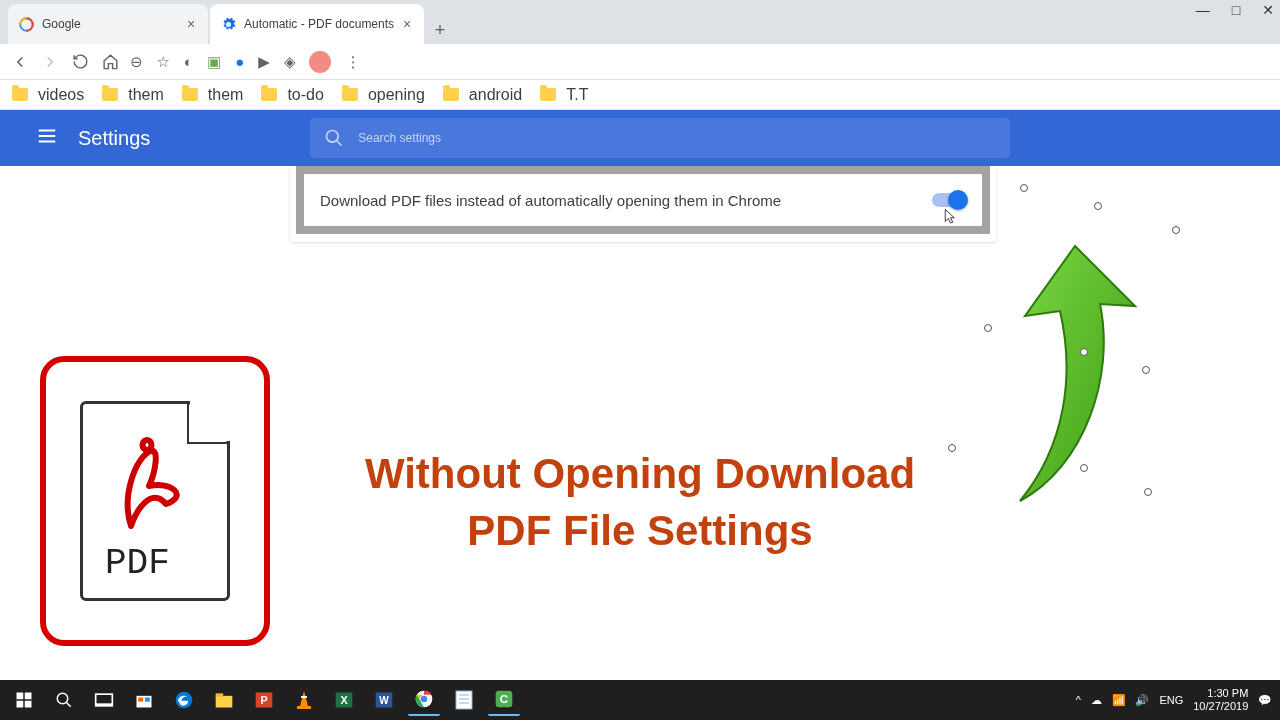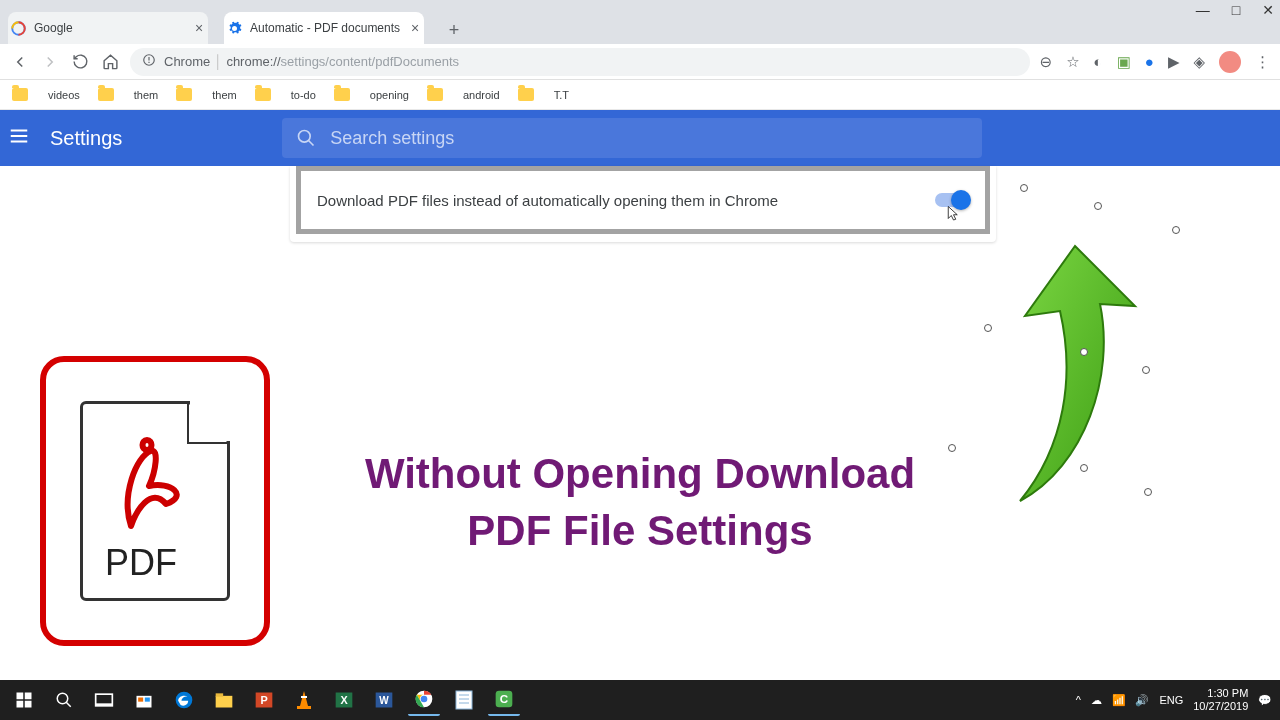--- a/index.html
+++ b/index.html
@@ -1,59 +1,59 @@
 <!DOCTYPE html>
 <html><head>
 <meta charset="utf-8">
 <style>
 *{margin:0;padding:0;box-sizing:border-box;font-family:Segoe UI,Arial,sans-serif}
 body{width:1280px;height:720px;overflow:hidden;background:#fff;position:relative}
 .titlebar{height:8px;background:#dee1e6}
 .tabstrip{height:36px;background:#dee1e6;display:flex;align-items:flex-end;padding-left:8px}
-.tab{height:32px;min-width:200px;max-width:220px;background:#f1f3f4;border-radius:8px 8px 0 0;display:flex;align-items:center;padding:0 2px;font-size:12px;color:#3c4043;margin-right:16px;position:relative;cursor:pointer}
+.tab{height:40px;min-width:200px;max-width:220px;background:#f1f3f4;border-radius:8px 8px 0 0;display:flex;align-items:center;padding:0 10px;font-size:12px;color:#3c4043;margin-right:2px;position:relative;cursor:pointer}
 .tab.active{background:#fff}
 .tab .favicon{width:16px;height:16px;margin-right:8px;flex:none;display:flex;align-items:center;justify-content:center}
 .tab .tlabel{flex:1;overflow:hidden;white-space:nowrap;text-overflow:ellipsis}
 .tab .close{width:14px;height:14px;margin-left:6px;color:#5f6368;font-size:14px;line-height:14px;text-align:center}
 .newtab{width:28px;height:28px;display:flex;align-items:center;justify-content:center;color:#5f6368;font-size:18px;cursor:pointer;border-radius:50%}
 .wincontrols{position:absolute;right:6px;top:2px;display:flex;gap:22px;font-size:14px;color:#333}
 .wincontrols span{cursor:pointer}
 .addrbar{height:36px;background:#fff;border-bottom:1px solid #e0e0e0;display:flex;align-items:center;padding:0 10px;gap:10px}
 .navicon{width:20px;height:20px;color:#5f6368;display:flex;align-items:center;justify-content:center;cursor:pointer}
 .omnibox{flex:1;height:28px;background:#f1f3f4;border-radius:14px;display:flex;align-items:center;padding:0 12px;color:#5f6368;font-size:13px}
 .omnibox .secure{margin-right:8px;color:#5f6368}
 .omnibox .host{color:#5f6368}
 .omnibox .path{color:#9aa0a6}
 .toolicons{display:flex;gap:14px;color:#5f6368;align-items:center}
 .toolicons span{cursor:pointer;font-size:15px}
 .avatar{width:22px;height:22px;border-radius:50%;background:#f28b82;display:inline-block}
 .bookbar{height:30px;background:#fff;border-bottom:1px solid #e8e8e8;display:flex;align-items:center;padding:0 12px;gap:18px}
-.bm{display:flex;align-items:center;gap:20px;font-size:11px;color:#3c4043;cursor:pointer}
+.bm{display:flex;align-items:center;gap:10px;font-size:16px;color:#3c4043;cursor:pointer}
 .bm .fold{width:16px;height:13px;background:#ffd04c;border-radius:2px;position:relative}
 .bm .fold:before{content:'';position:absolute;top:-3px;left:0;width:7px;height:3px;background:#ffd04c;border-radius:2px 2px 0 0}
-.appheader{height:56px;background:#3367d6;display:flex;align-items:center;padding:0 8px;gap:20px;color:#fff}
+.appheader{height:56px;background:#3367d6;display:flex;align-items:center;padding:0 36px;gap:20px;color:#fff}
 .menu-icon{cursor:pointer}
 .apptitle{font-size:20px;font-weight:400;margin-right:140px}
-.searchbox{flex:0 0 700px;height:40px;background:#4a77db;border-radius:4px;display:flex;align-items:center;padding:0 14px;color:#c8d6f5;font-size:18px}
+.searchbox{flex:0 0 700px;height:40px;background:#4a77db;border-radius:4px;display:flex;align-items:center;padding:0 14px;color:#c8d6f5;font-size:12px}
 .searchbox svg{margin-right:14px}
 .content{position:relative;height:calc(720px - 8px - 36px - 36px - 30px - 56px - 40px);background:#fff}
 .panel{position:absolute;left:290px;top:0;width:706px;background:#fff;box-shadow:0 1px 3px rgba(0,0,0,.15);border-radius:0 0 4px 4px}
 .panelhead{height:60px;display:flex;align-items:center;padding:0 20px;gap:18px;font-size:17px;color:#202124}
 .panelhead .back{cursor:pointer;color:#5f6368}
-.settingrow{margin:0 6px 8px;height:68px;display:flex;align-items:center;justify-content:space-between;padding:0 16px;border:5px solid #a3a3a3;font-size:15px;color:#3c4043}
+.settingrow{margin:0 6px 8px;height:68px;display:flex;align-items:center;justify-content:space-between;padding:0 16px;border:8px solid #a3a3a3;font-size:15px;color:#3c4043}
 .toggle{width:34px;height:14px;background:#a7c1f2;border-radius:8px;position:relative;cursor:pointer}
 .toggle:after{content:'';position:absolute;right:-2px;top:-3px;width:20px;height:20px;background:#1a73e8;border-radius:50%;box-shadow:0 1px 3px rgba(0,0,0,.3)}
 .cursor{position:absolute;right:24px;top:34px;width:18px;height:18px}
-.overlay-text{position:absolute;left:330px;top:280px;width:620px;text-align:center;font-size:42px;font-weight:800;color:#701a75;line-height:1.35}
+.overlay-text{position:absolute;left:330px;top:280px;width:620px;text-align:center;font-size:42px;font-weight:800;color:#c2410c;line-height:1.35}
 .pdfcard{position:absolute;left:40px;top:190px;width:230px;height:290px;border:6px solid #d40000;border-radius:24px;background:#fff;display:flex;flex-direction:column;align-items:center;justify-content:center}
 .pdfcard .inner{width:150px;height:200px;border:3px solid #333;border-radius:6px;position:relative}
 .pdfcard .inner:before{content:'';position:absolute;top:-3px;right:-3px;width:40px;height:40px;background:#fff;border-left:3px solid #333;border-bottom:3px solid #333}
 .pdfcard .inner:after{content:'';position:absolute;top:0;right:0;width:0;height:0;border-top:38px solid transparent;border-left:38px solid #fff}
 .pdfcard svg.adobe{position:absolute;left:28px;top:22px}
-.pdfcard .pdfl{position:absolute;left:22px;bottom:14px;font-size:36px;font-weight:400;color:#222;font-family:Liberation Sans, sans-serif}
+.pdfcard .pdfl{position:absolute;left:22px;bottom:14px;font-size:36px;font-weight:400;color:#222;font-family:Liberation Mono, monospace}
 .arrow{position:absolute;right:140px;top:70px;width:160px;height:280px}
 .taskbar{position:absolute;bottom:0;left:0;right:0;height:40px;background:#1f1f1f;display:flex;align-items:center;padding:0 8px;gap:8px}
 .taskbar .ticon{width:32px;height:32px;display:flex;align-items:center;justify-content:center;cursor:pointer;border-radius:2px}
 .taskbar .spacer{flex:1}
 .tray{display:flex;align-items:center;gap:10px;color:#fff;font-size:11px}
 .tray .clock{text-align:right;line-height:1.2}
 .handle{width:8px;height:8px;border:1px solid #555;background:#fff;border-radius:50%;position:absolute}
 </style>
 </head>
 <body>
@@ -104,30 +104,20 @@
       <svg width="17" height="17" viewBox="0 0 24 24" fill="none" stroke="#5f6368" stroke-width="2">
         <path d="M3 12a9 9 0 1 0 3-6.7L3 8"></path>
         <path d="M3 3v5h5"></path>
       </svg>
     </span>
   <span class="navicon">
       <svg width="17" height="17" viewBox="0 0 24 24" fill="none" stroke="#5f6368" stroke-width="2">
         <path d="M3 11l9-8 9 8v10a1 1 0 0 1-1 1h-5v-7h-6v7H4a1 1 0 0 1-1-1z"></path>
       </svg>
     </span>
-  <div class="omnibox">
-    <span class="secure"><svg width="14" height="14" viewBox="0 0 24 24" fill="#5f6368">
-          <circle cx="12" cy="12" r="9" fill="none" stroke="#5f6368" stroke-width="2"></circle>
-          <path d="M12 7v6m0 2v2" stroke="#5f6368" stroke-width="2"></path>
-        </svg></span>
-    <span class="host">Chrome</span>
-    <span style="margin:0 4px;color:#c0c0c0">│</span>
-    <span class="host">chrome://</span>
-      <span class="path">settings/content/pdfDocuments</span>
-  </div>
   <div class="toolicons">
     <span>⊖</span>
     <span>☆</span>
     <span>◐</span>
     <span style="color:#6aa84f">▣</span>
     <span style="color:#1a73e8">●</span>
     <span>▶</span>
     <span>◈</span>
     <span class="avatar"></span>
     <span>⋮</span>

